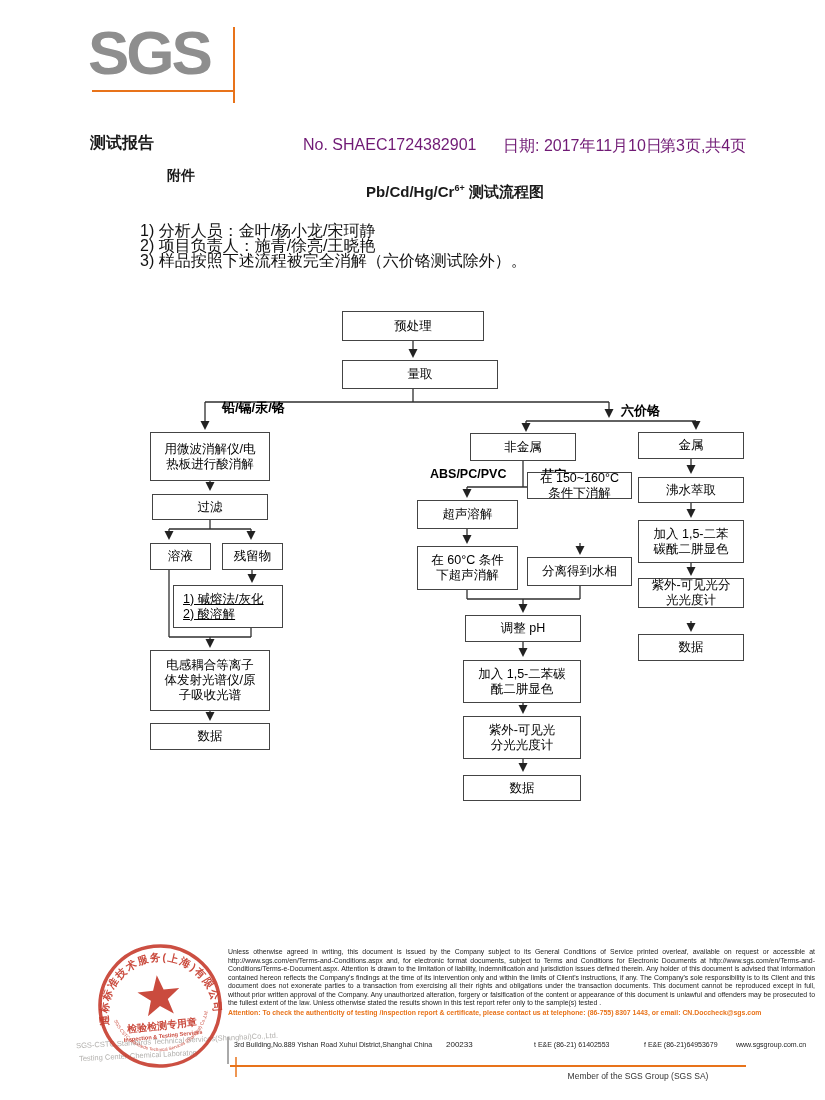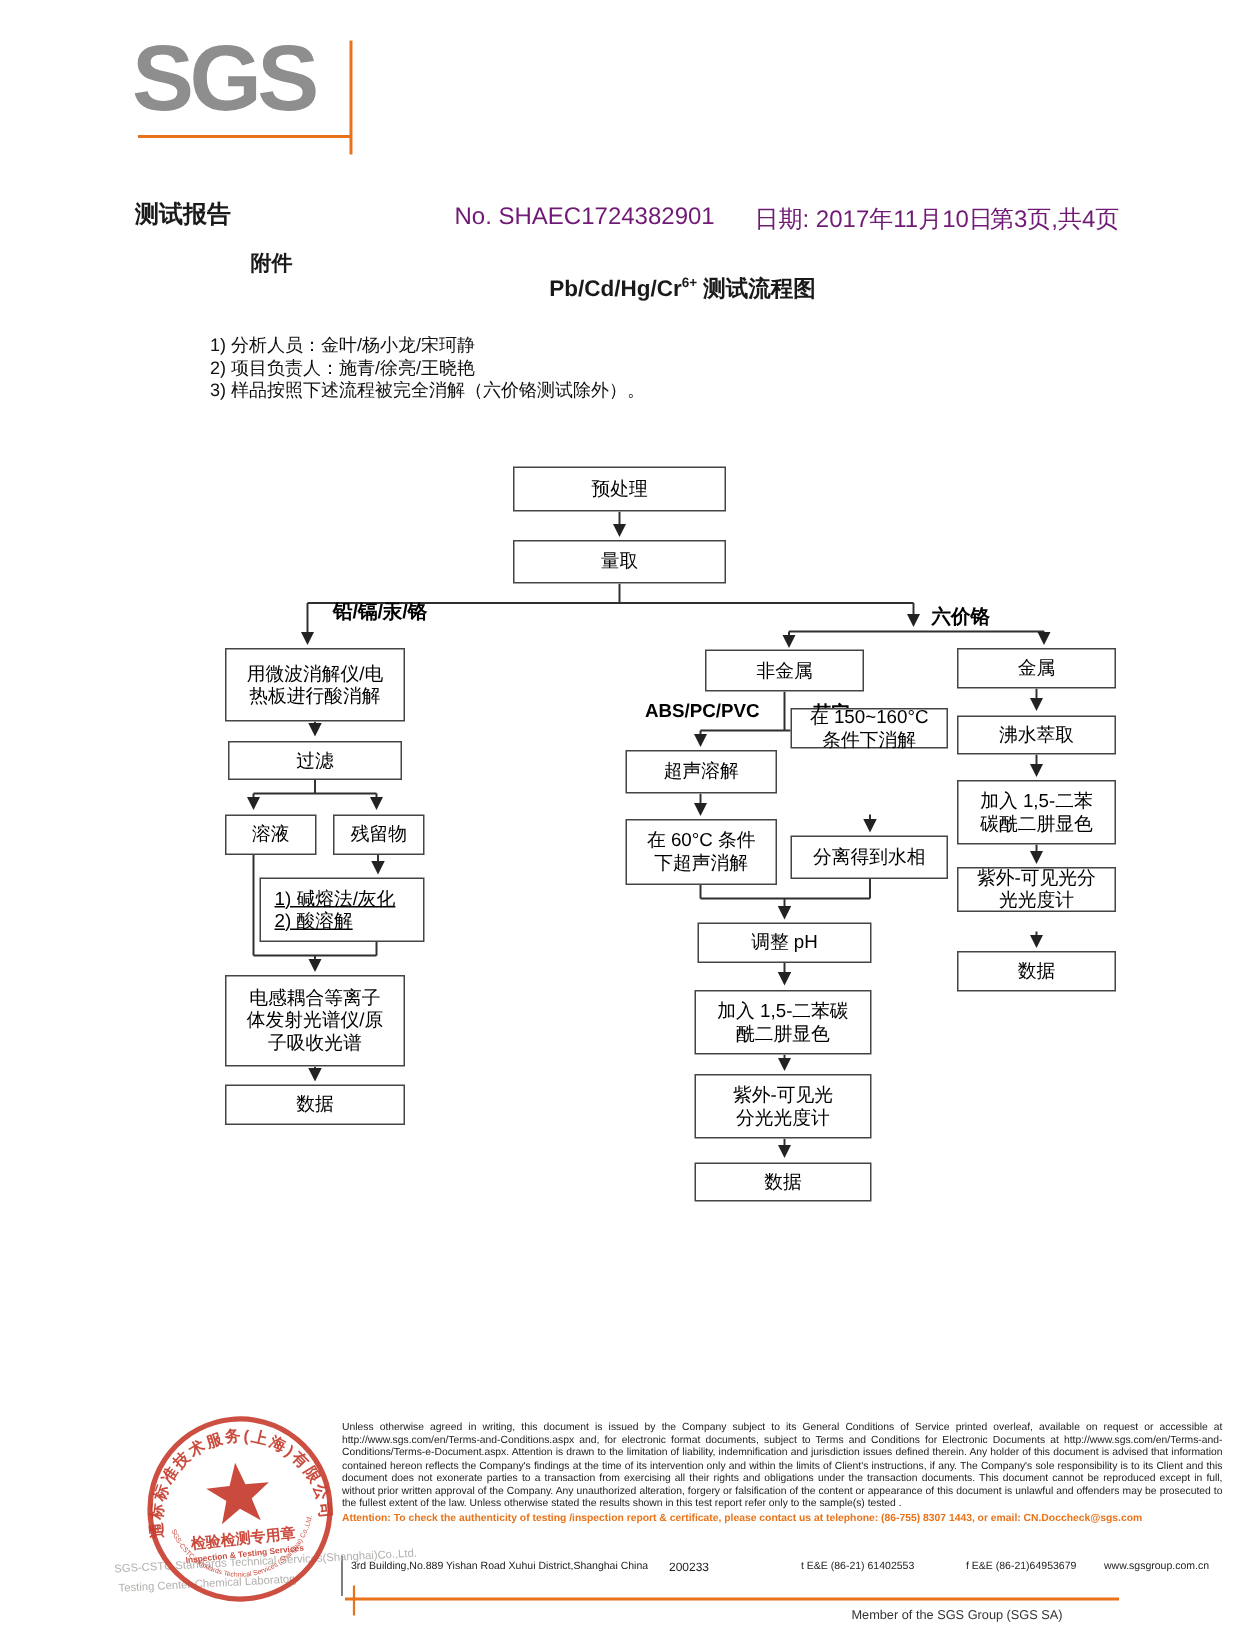--- a/index.html
+++ b/index.html
@@ -9,21 +9,21 @@
   }
   
   .logo{position:absolute;left:88px;top:22px;font-size:62px;font-weight:700;
         color:#8e8e8e;letter-spacing:-3px;line-height:1;}
   .report-title{position:absolute;left:90px;top:133px;font-size:16px;font-weight:700;}
   .hdr-txt{position:absolute;top:136px;font-size:16px;color:#701a75;}
   .attach{position:absolute;left:134px;top:167px;font-size:14px;font-weight:700;margin-left:33px;}
   .flow-title{position:absolute;left:320px;top:183px;width:270px;text-align:center;
               font-size:15px;font-weight:700;}
   .flow-title sup{font-size:9px;}
-  .notes{position:absolute;left:140px;top:223px;font-size:12px;line-height:15px;color:#111;}
+  .notes{position:absolute;left:140px;top:223px;font-size:16px;line-height:15px;color:#111;}
   
   svg.layer{position:absolute;left:0;top:0;z-index:1;}
   .fbox{position:absolute;z-index:2;box-sizing:border-box;border:1.5px solid #444;
         background:#fff;display:flex;align-items:center;justify-content:center;
         text-align:center;font-size:12.5px;line-height:1.2;color:#000;white-space:pre-line;}
   .fbox.left{justify-content:flex-start;text-align:left;padding-left:9px;text-decoration:underline;}
   .elabel{position:absolute;z-index:2;font-weight:700;color:#000;}
   
   .gray-co{position:absolute;left:76px;z-index:1;color:#b3b1ae;font-size:7.5px;
            transform:rotate(-3deg);white-space:nowrap;}
@@ -109,21 +109,21 @@
 <div class="hdr-txt" style="left:660px;">第3页,共4页</div>
 <div class="attach">附件</div>
 <div class="flow-title"><span>Pb/Cd/Hg/Cr</span><sup>6+</sup><span> 测试流程图</span></div>
 <div class="notes">
   <div>1) 分析人员：金叶/杨小龙/宋珂静</div>
   <div>2) 项目负责人：施青/徐亮/王晓艳</div>
   <div>3) 样品按照下述流程被完全消解（六价铬测试除外）。</div>
 </div>
 
 <div class="fbox" style="left:342px;top:311px;width:142px;height:30px;">预处理</div>
-<div class="fbox" style="left:342px;top:360px;width:142px;height:29px;">量取</div>
+<div class="fbox" style="left:342px;top:360px;width:156px;height:29px;">量取</div>
 
 <div class="elabel" style="left:222px;top:399px;font-size:13px;">铅/镉/汞/铬</div>
 <div class="elabel" style="left:621px;top:402px;font-size:13px;">六价铬</div>
 <div class="elabel" style="left:430px;top:467px;font-size:12.5px;">ABS/PC/PVC</div>
 <div class="elabel" style="left:542px;top:467px;font-size:12.5px;">其它</div>
 
 <div class="fbox" style="left:150px;top:432px;width:120px;height:49px;">用微波消解仪/电
 热板进行酸消解</div>
 <div class="fbox" style="left:152px;top:494px;width:116px;height:26px;">过滤</div>
 <div class="fbox" style="left:150px;top:543px;width:61px;height:27px;">溶液</div>

